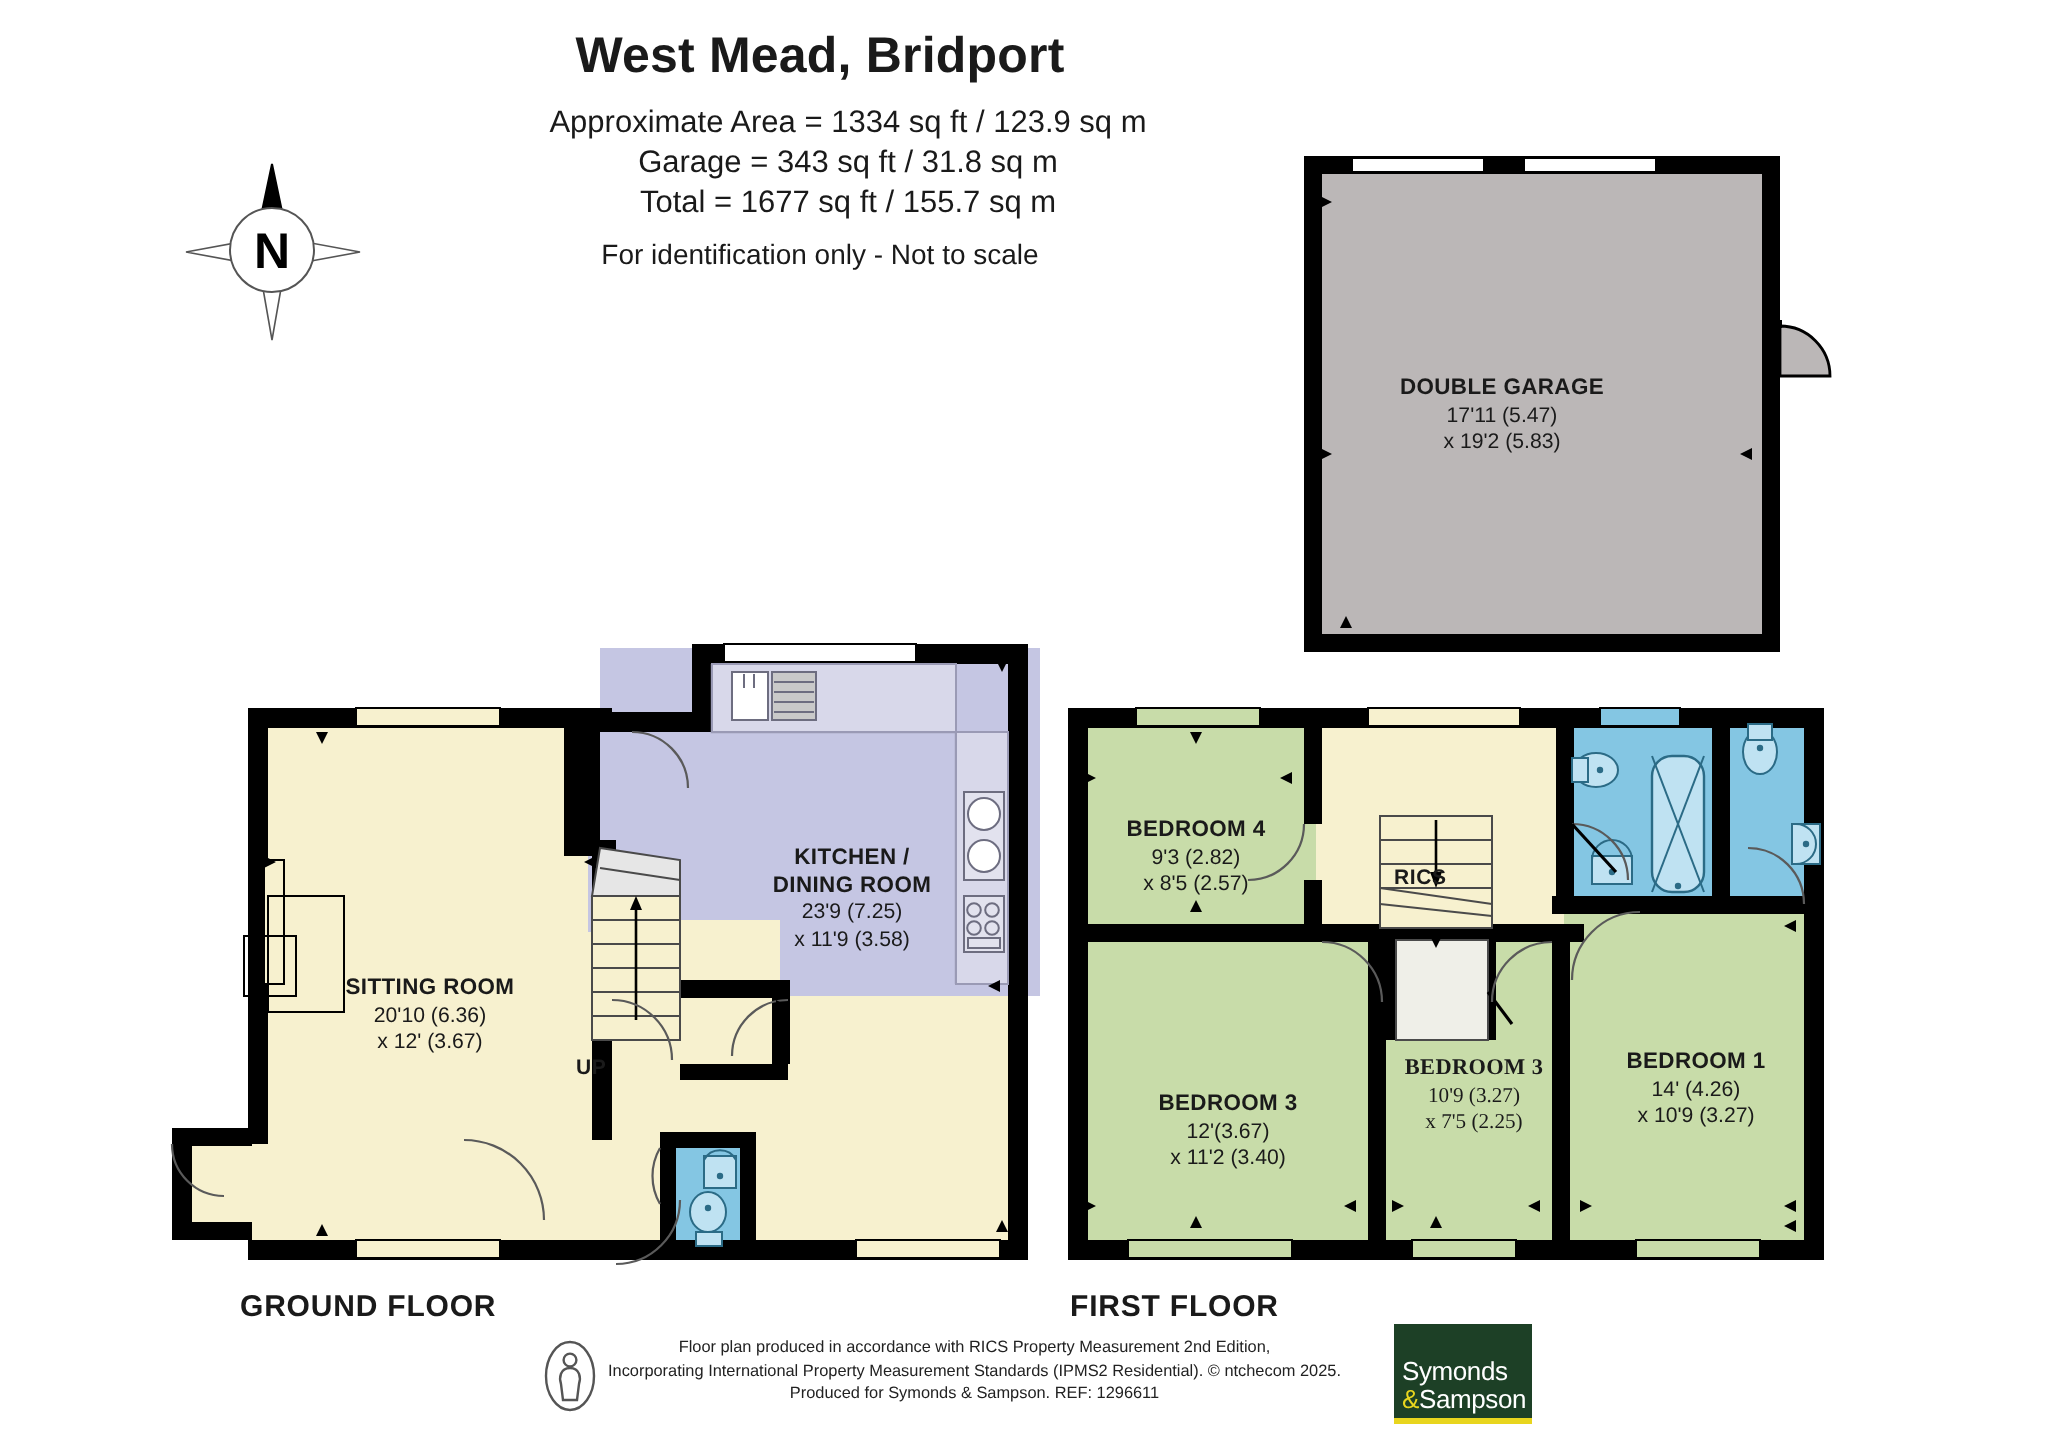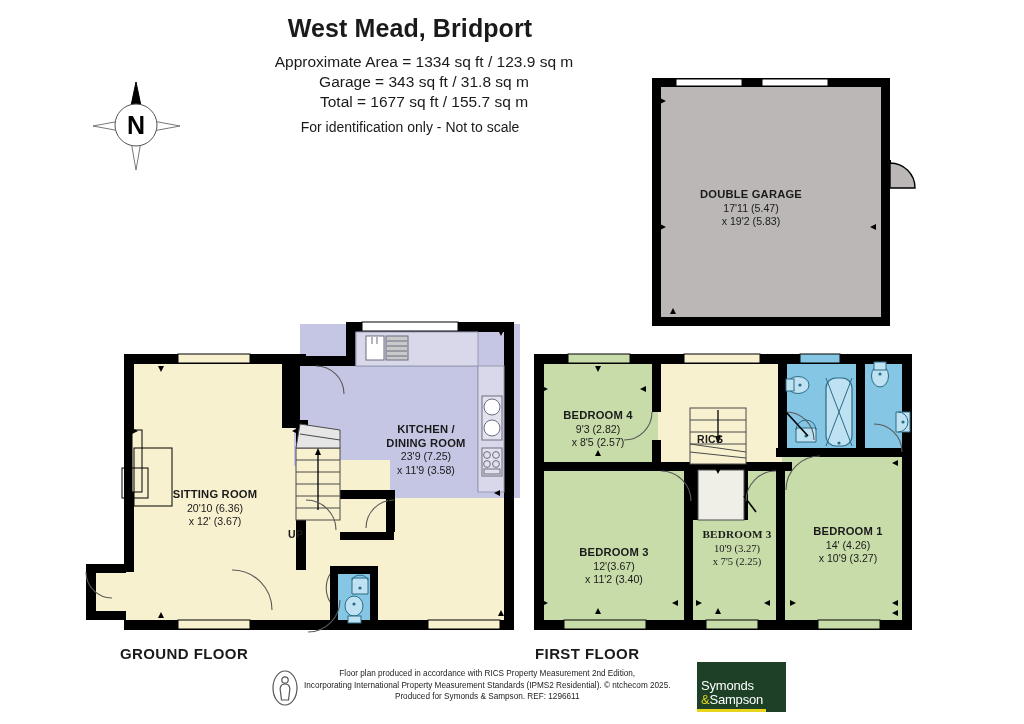--- a/index.html
+++ b/index.html
@@ -117,21 +117,21 @@
     font-size: 8.2px;
     line-height: 11.6px;
     color: #222;
     white-space: pre-line;
     text-align: center;
   }
   #logo {
     position: absolute;
     left: 697px;
     top: 662px;
-    width: 89px;
+    width: 69px;
     height: 50px;
     background: #1d4026;
     color: #ffffff;
     font-size: 13px;
     line-height: 15px;
     font-weight: normal;
     padding: 0;
   }
   #logo .l1 {
     position: absolute;

